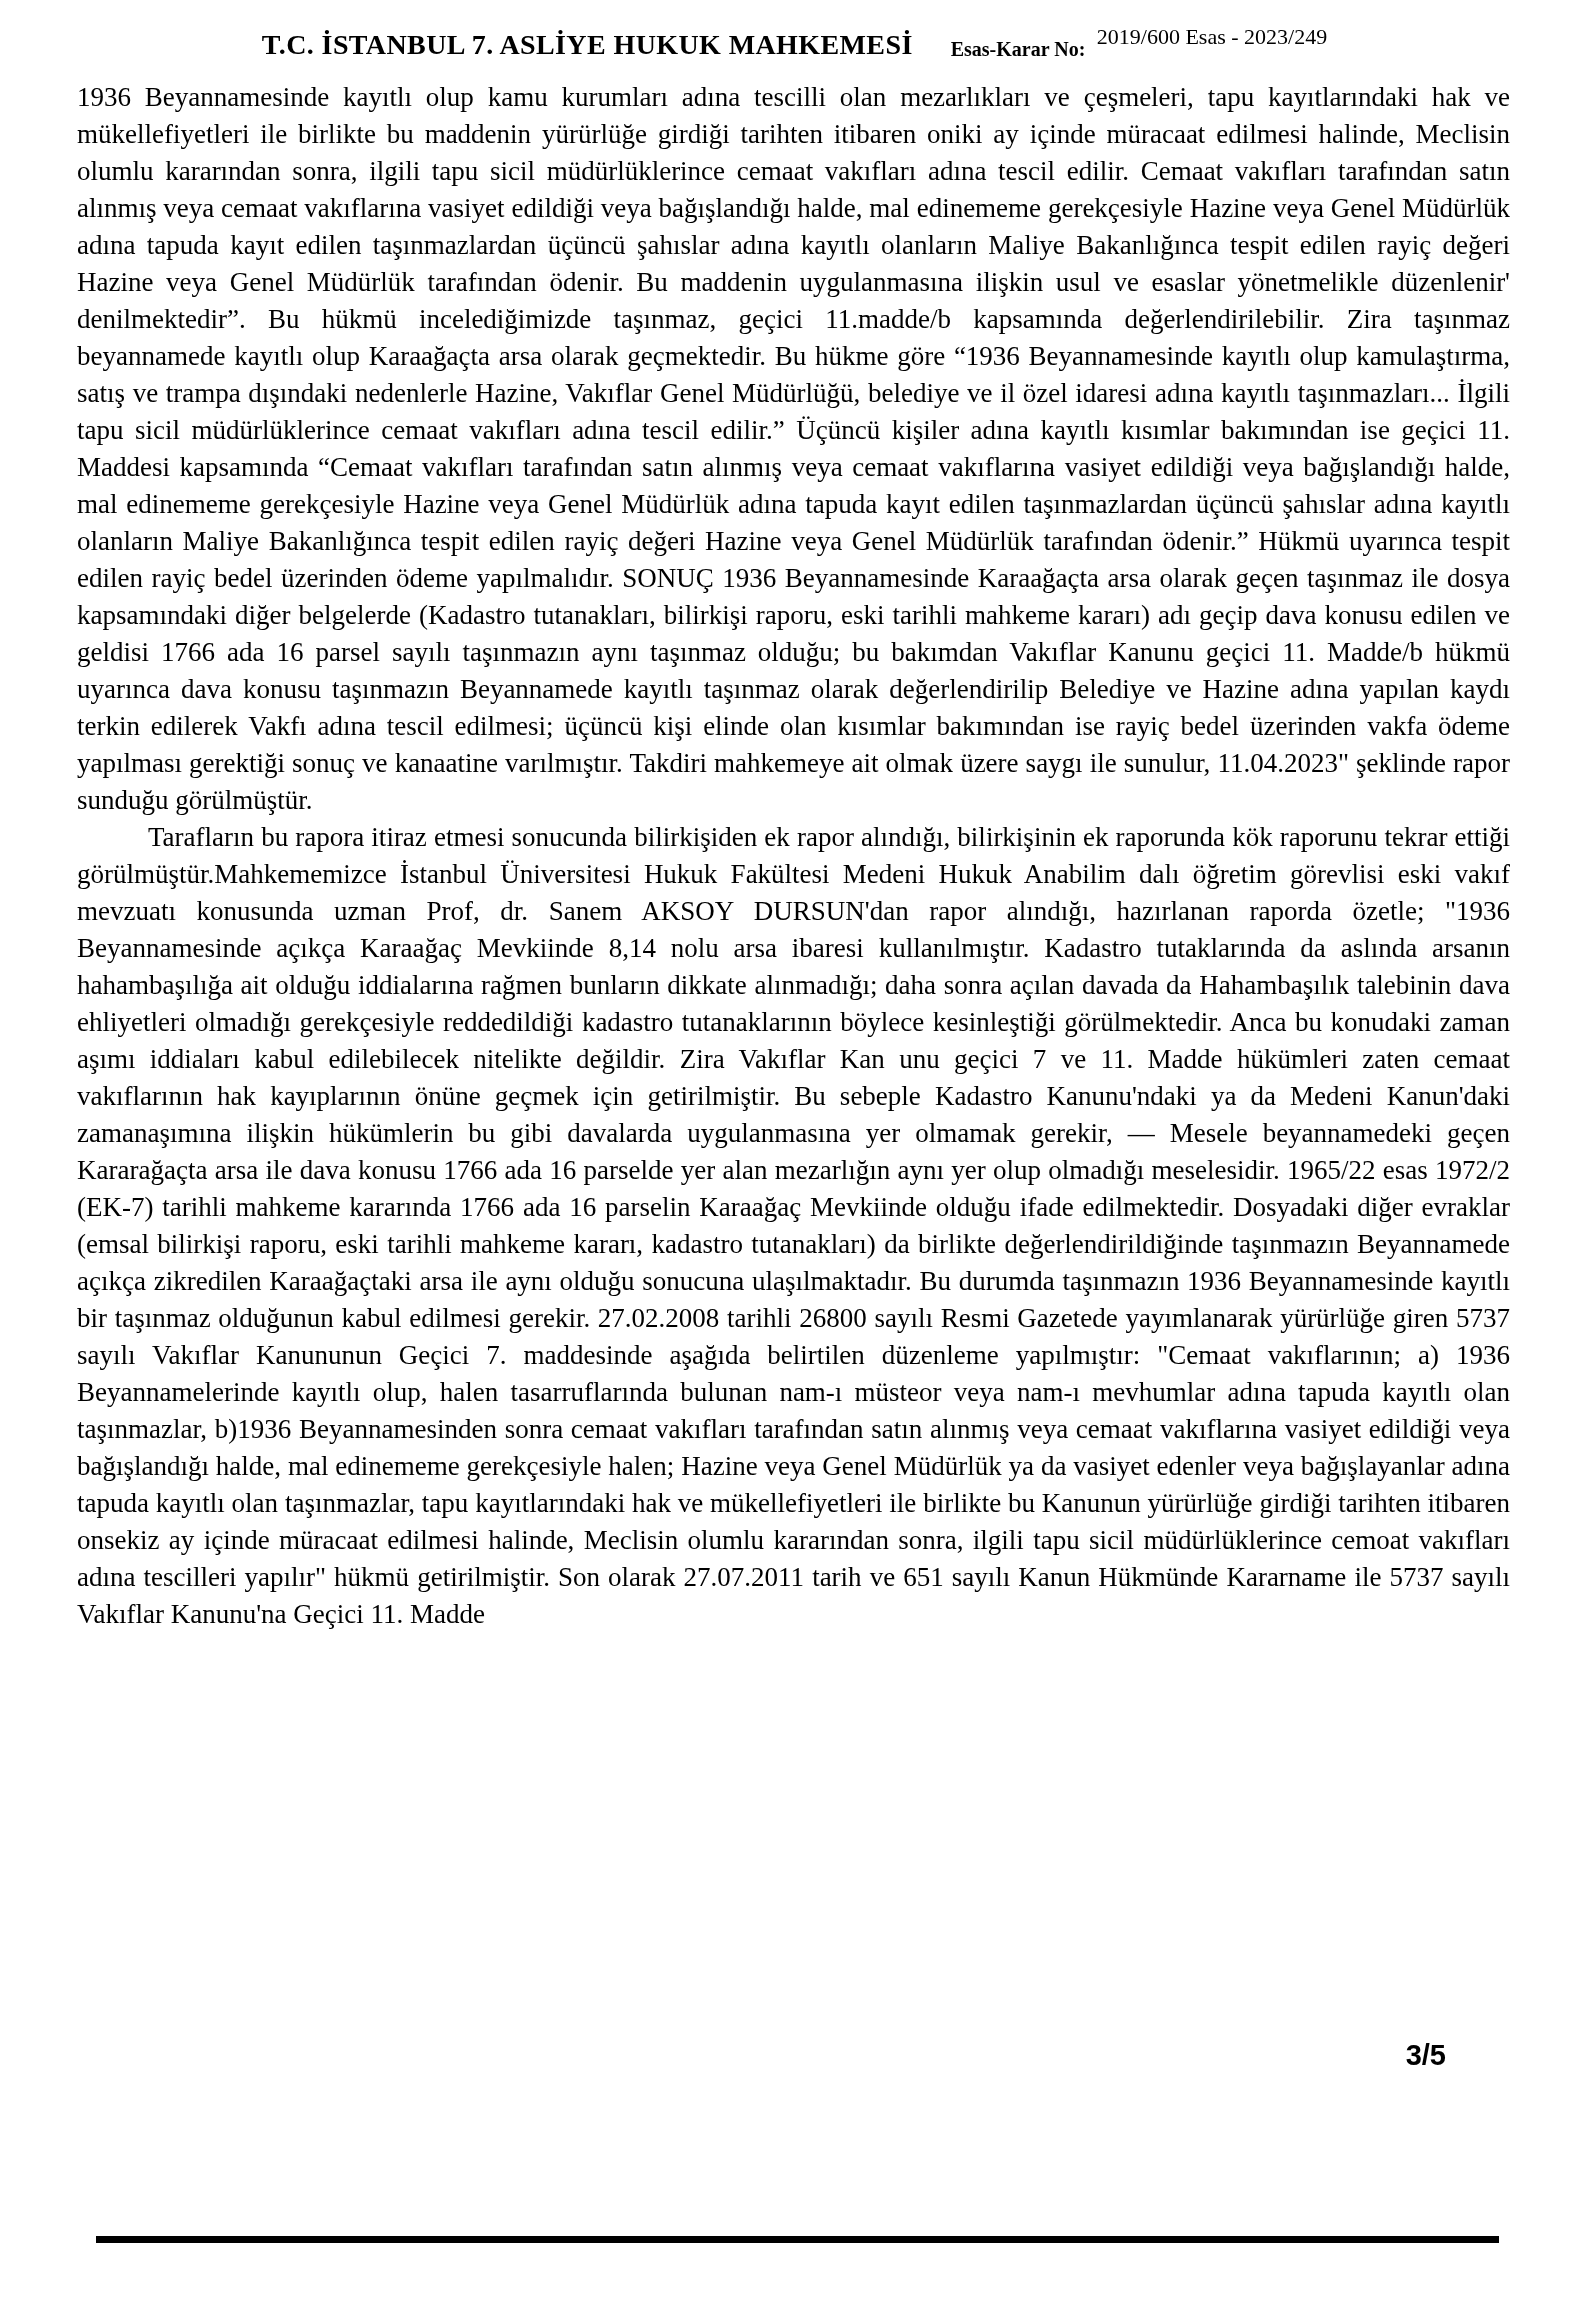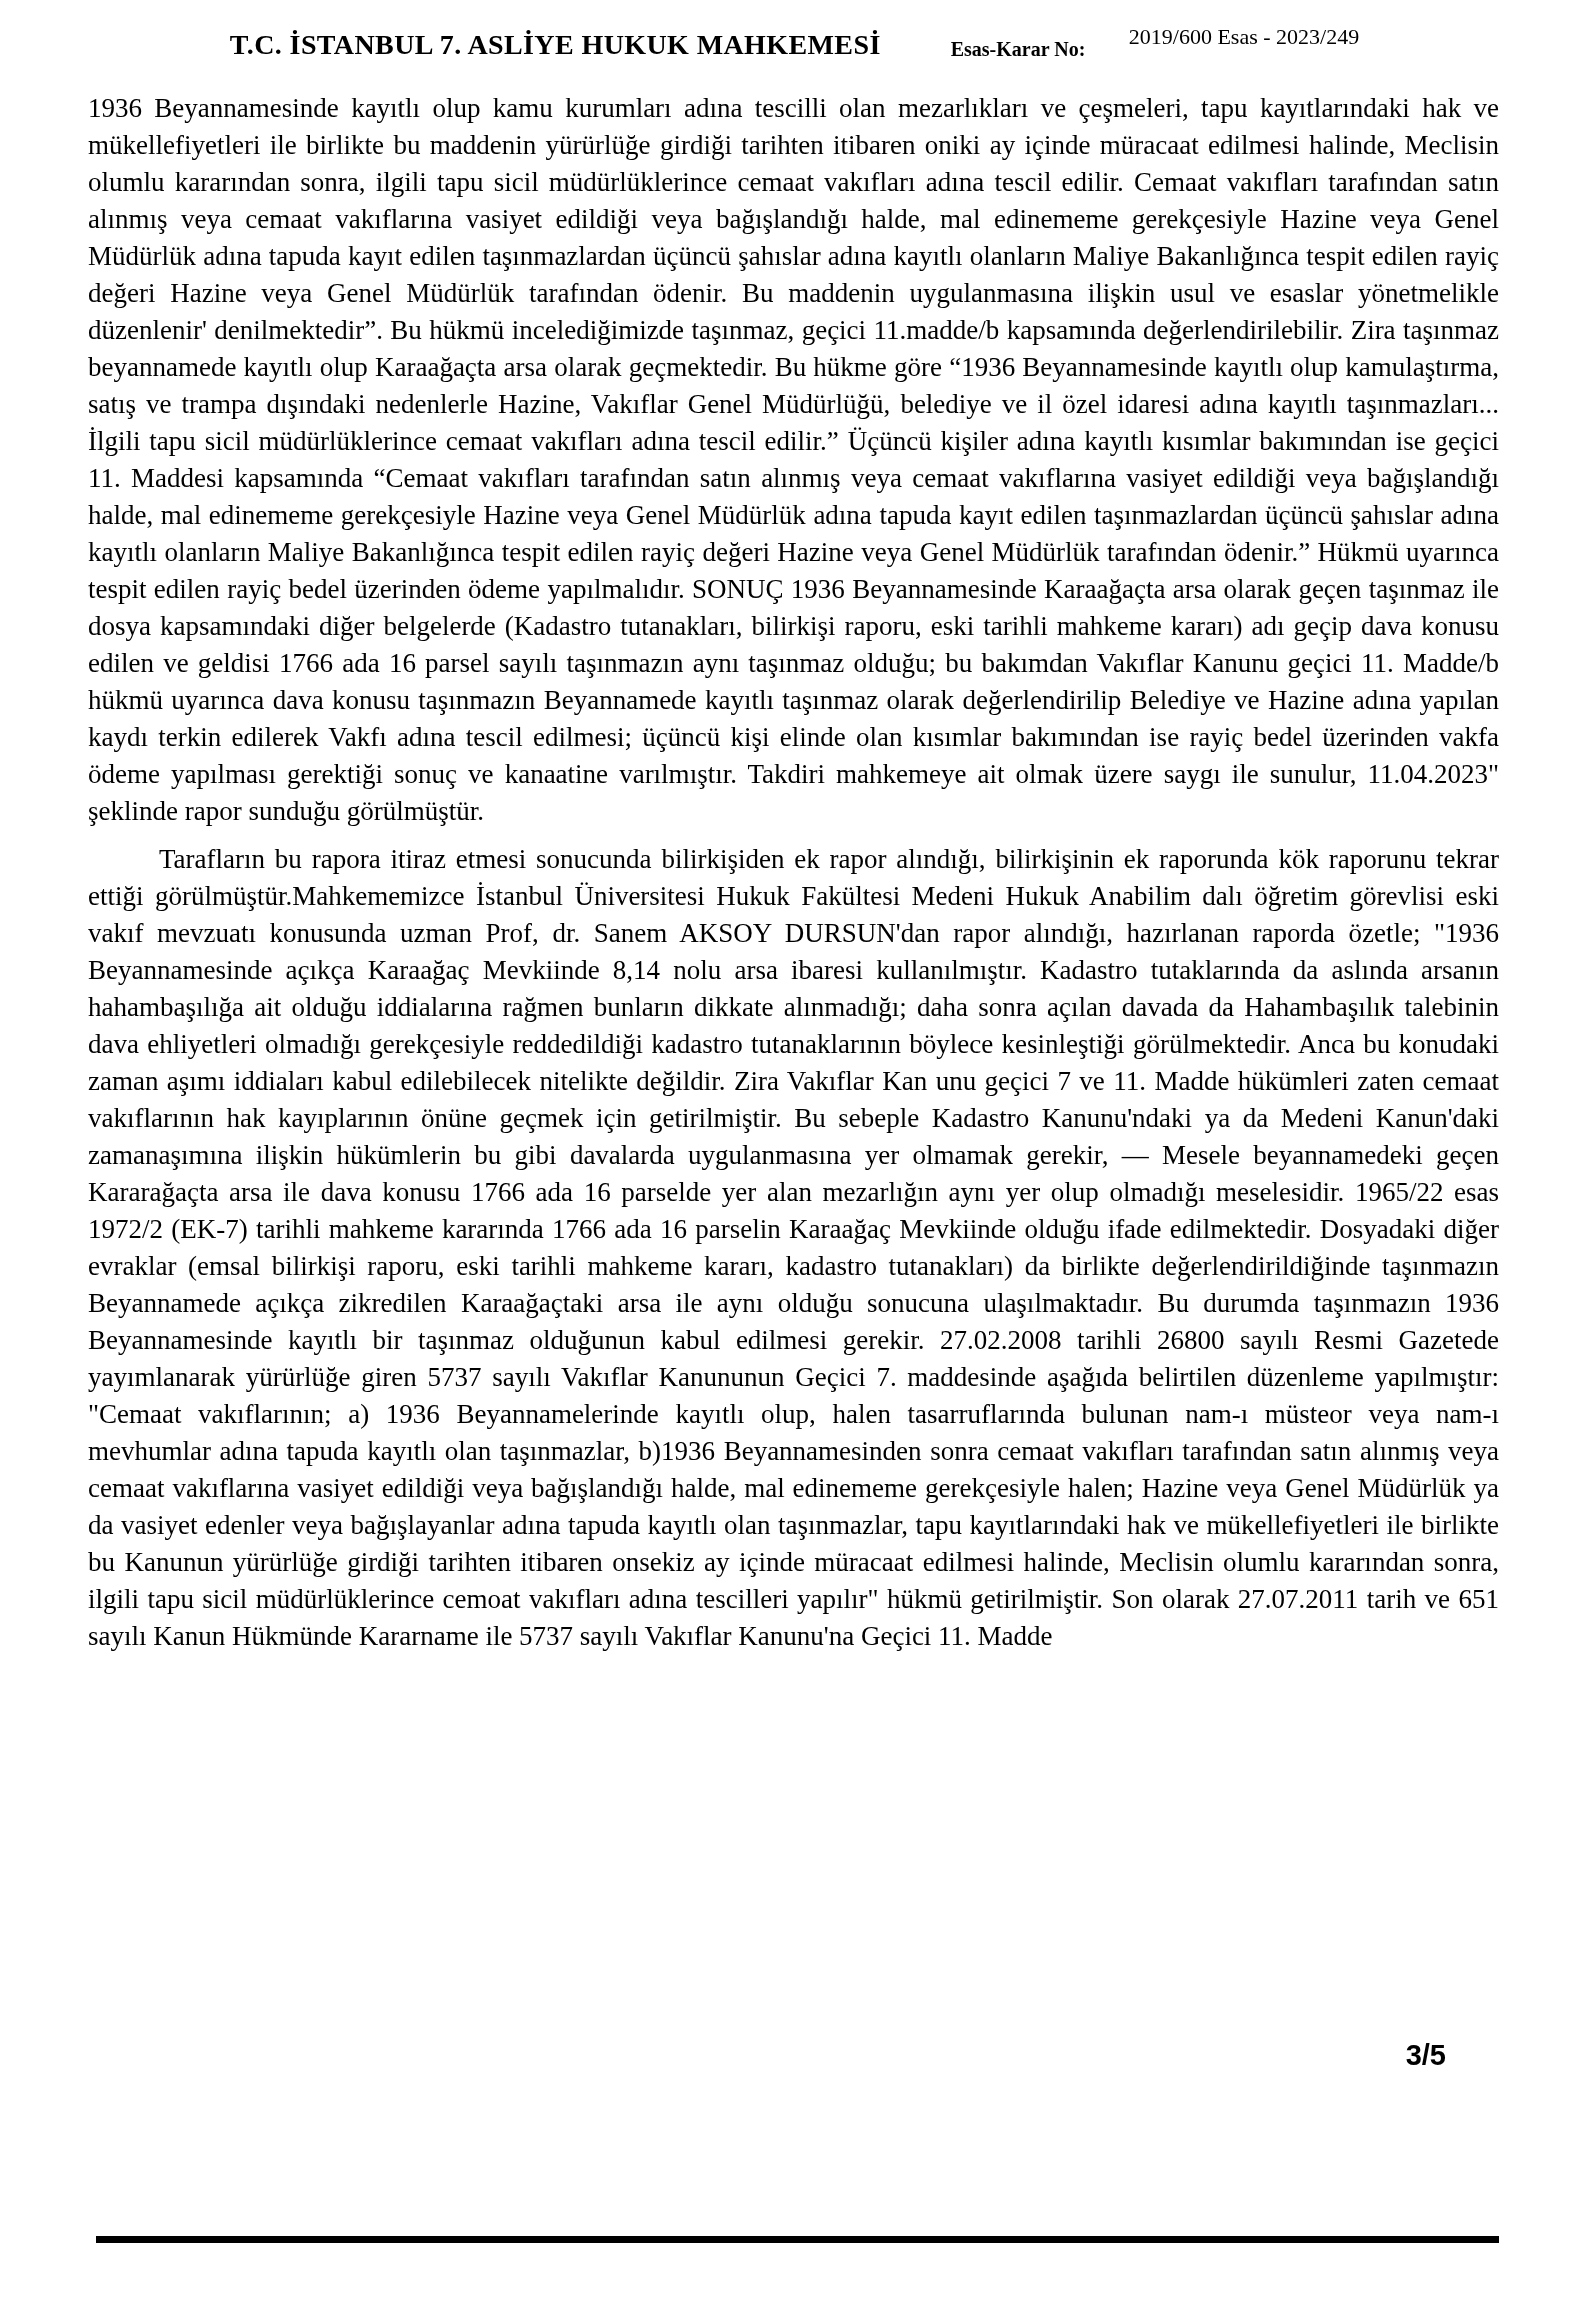--- a/index.html
+++ b/index.html
@@ -14,21 +14,20 @@
   }
   .header-row {
     position: absolute;
     top: 29px;
     left: 0;
     width: 100%;
     display: flex;
     justify-content: center;
     align-items: flex-end;
     white-space: nowrap;
-    gap: 32px;
   }
   .court-title {
     font-weight: bold;
     font-size: 28px;
     letter-spacing: 0.4px;
   }
   .ek-label {
     font-weight: bold;
     font-size: 20px;
     margin-left: 38px;
@@ -41,21 +40,21 @@
   }
   .body-text {
     position: absolute;
     top: 79px;
     left: 77px;
     width: 1433px;
     text-align: justify;
     font-size: 27px;
     line-height: 37px;
   }
-  .body-text p { margin: 11px; }
+  .body-text p { margin: 0; }
   .para2 { text-indent: 71px; }
   .page-number {
     position: absolute;
     top: 2039px;
     right: 143px;
     font-family: "Liberation Sans", sans-serif;
     font-weight: bold;
     font-size: 29px;
   }
   .footer {

